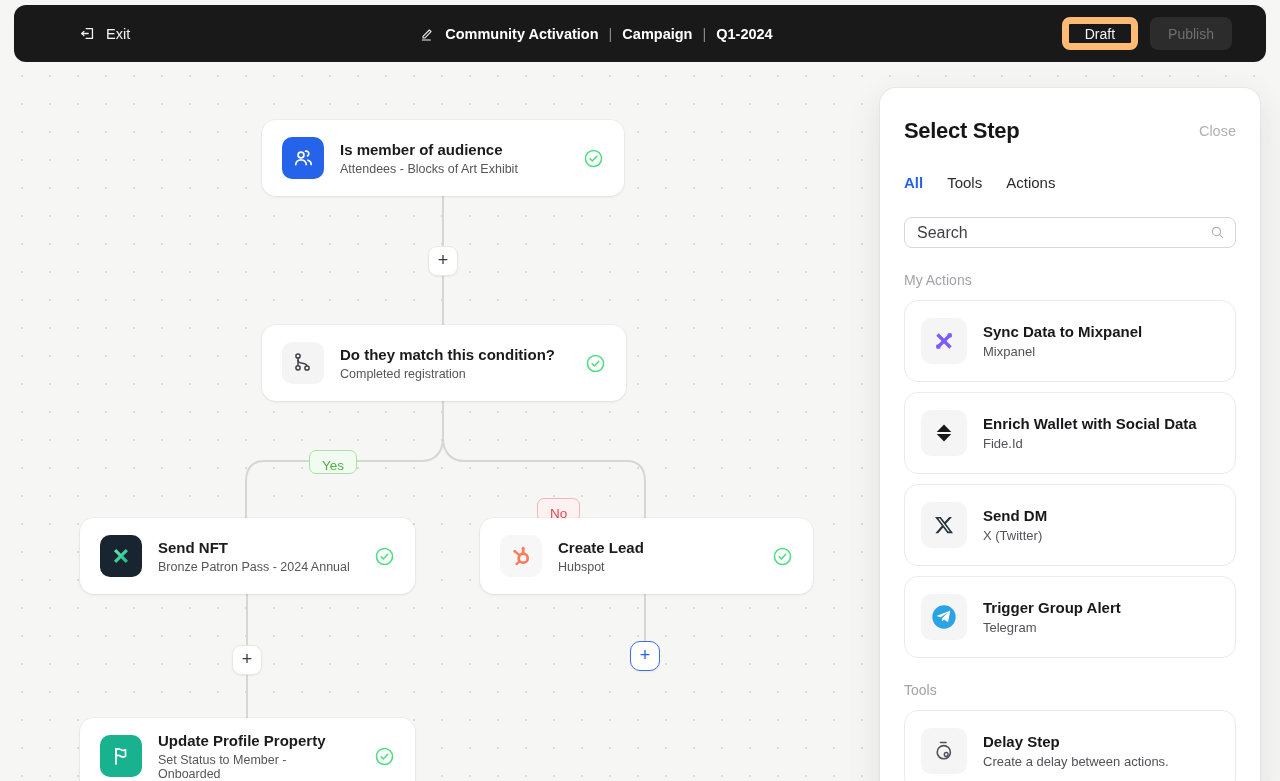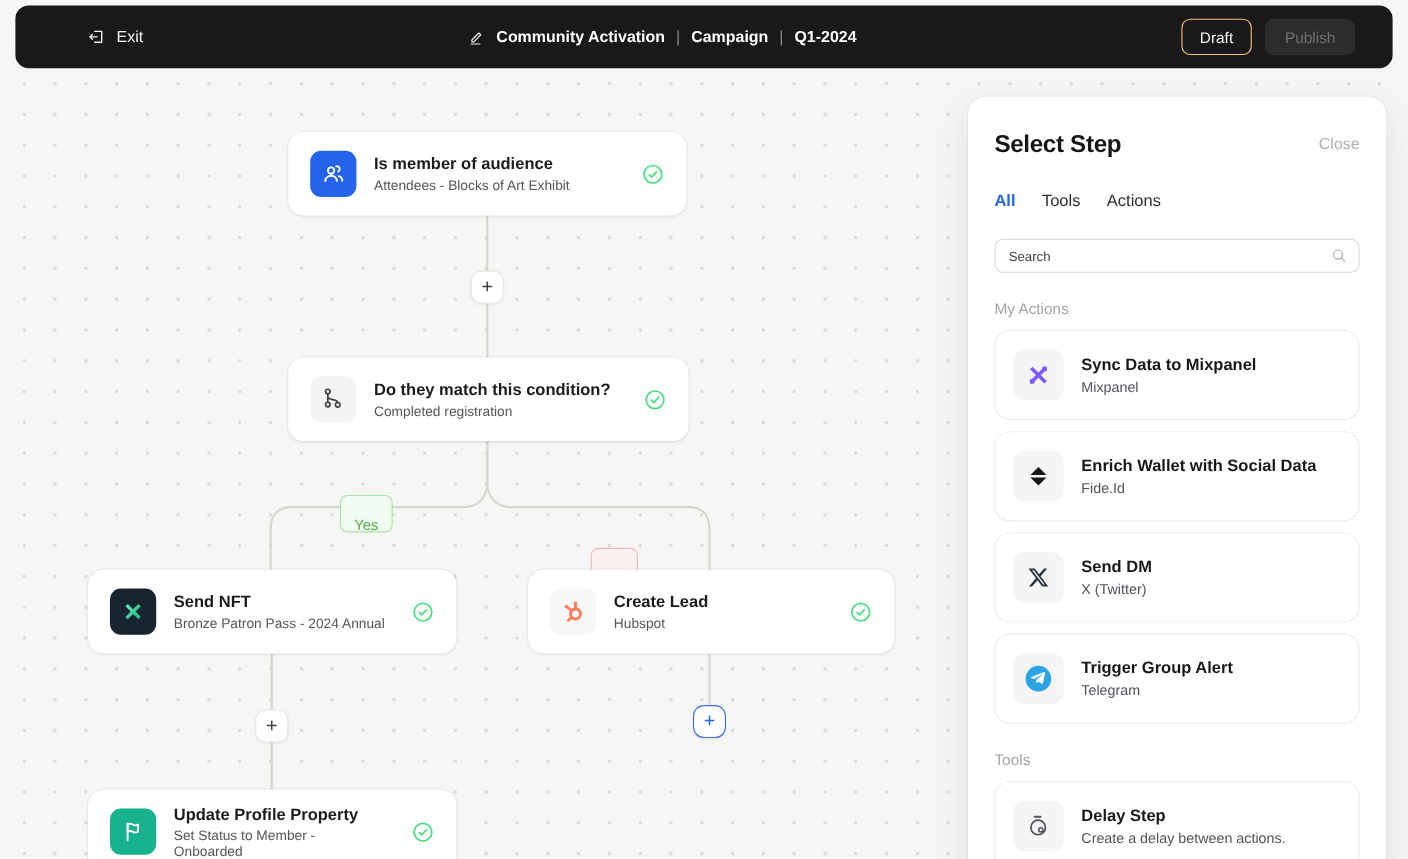--- a/index.html
+++ b/index.html
@@ -14,21 +14,21 @@
   .topbar { position:absolute; left:14px; right:14px; top:5px; height:57px;
     background:#191919; border-radius:12px; display:flex; align-items:center;
     padding:0 34px 0 65px; z-index:30; }
   .tb-left { display:flex; align-items:center; gap:10px; color:#f2f2f2;
     font-size:14.5px; cursor:pointer; }
   .tb-center { flex:1; display:flex; align-items:center; justify-content:center;
     gap:10px; color:#fff; font-size:14.5px; font-weight:600; }
   .tb-sep { color:#8a8a8a; font-weight:400; }
   .tb-right { display:flex; align-items:center; gap:12px; }
   .btn-draft { height:33px; padding:0 16px; background:transparent;
-    border:1px solid #fdba74; border-radius:8px; color:#f4f4f4; font-size:14px;
+    border:7px solid #fdba74; border-radius:8px; color:#f4f4f4; font-size:14px;
     font-family:inherit; cursor:pointer; }
   .btn-publish { height:33px; padding:0 18px; background:#2c2c2c; border:none;
     border-radius:8px; color:#6f6f6f; font-size:14px; font-family:inherit;text-align:center; }
 
   
   .connectors { position:absolute; left:0; top:0; z-index:1; pointer-events:none; }
   .node { position:absolute; height:76px; background:#fff; border-radius:14px;
     box-shadow:0 1px 3px rgba(20,20,20,.07), 0 0 0 1px rgba(20,20,20,.03);
     display:flex; align-items:center; gap:16px; padding:0 20px; z-index:10;
     cursor:pointer; }
@@ -38,40 +38,40 @@
   .node-sub { font-size:12.5px; color:#565656; margin-top:4px; }
   .node-text { flex:1; min-width:0; }
   .node-check { flex:none; margin-left:6px; }
 
   .plus-btn { position:absolute; width:30px; height:30px; background:#fff;
     border:1px solid #e7e7e3; border-radius:9px;
     box-shadow:0 1px 2px rgba(0,0,0,.06); color:#3c3c3c; font-size:18px;
     line-height:27px; text-align:center; z-index:10; cursor:pointer; }
   .plus-btn.blue { border:1.6px solid #3b6fe8; color:#2563eb; border-radius:10px; }
 
-  .pill { position:absolute; z-index:5; height:24px; padding:16px 12px;
+  .pill { position:absolute; z-index:5; height:24px; padding:4px 12px;
     border-radius:7px; font-size:13.5px; line-height:22px; }
   .pill-yes { background:#f2fbf1; border:1px solid #a9e3a1; color:#4fae47; }
   .pill-no  { background:#fdf1f1; border:1px solid #f2b6b6; color:#e5484d; }
 
   
   .panel { position:absolute; left:880px; top:88px; width:380px; height:720px;
     background:#fff; border-radius:16px;
     box-shadow:0 12px 34px rgba(25,25,25,.10), 0 0 0 1px rgba(20,20,20,.04);
     padding:30px 24px; z-index:40; }
   .panel-head { display:flex; align-items:center; justify-content:space-between; }
   .panel-title { font-size:22px; font-weight:700; color:#161616;
     letter-spacing:-.3px; }
   .panel-close { font-size:14.5px; color:#b0b0b0; cursor:pointer; }
   .tabs { display:flex; gap:24px; margin-top:30px; font-size:15px; }
   .tab { color:#2c2c2c; cursor:pointer; }
   .tab.active { color:#2563eb; font-weight:700; }
   .searchwrap { position:relative; margin-top:26px; }
   .search { width:100%; height:31px; border:1px solid #d7d7d7; border-radius:8px;
-    padding:0 34px 0 12px; font-size:12px; color:#2f2f2f; font-family:inherit;
+    padding:0 34px 0 12px; font-size:16px; color:#2f2f2f; font-family:inherit;
     background:#fff; outline:none; }
   .search::placeholder { color:#3f3f46; opacity:1; }
   .search-ic { position:absolute; right:10px; top:7px; }
   .sec-label { margin:24px 0 12px; font-size:14px; color:#a3a3a8; }
   .step-card { display:flex; align-items:center; gap:16px; border:1px solid #ebebed;
     border-radius:14px; padding:17px 16px; margin-bottom:10px; background:#fff;
     cursor:pointer; }
   .step-icon { width:46px; height:46px; border-radius:10px; background:#f5f5f6;
     flex:none; display:flex; align-items:center; justify-content:center; }
   .step-title { font-size:15px; font-weight:600; color:#18181b; }

